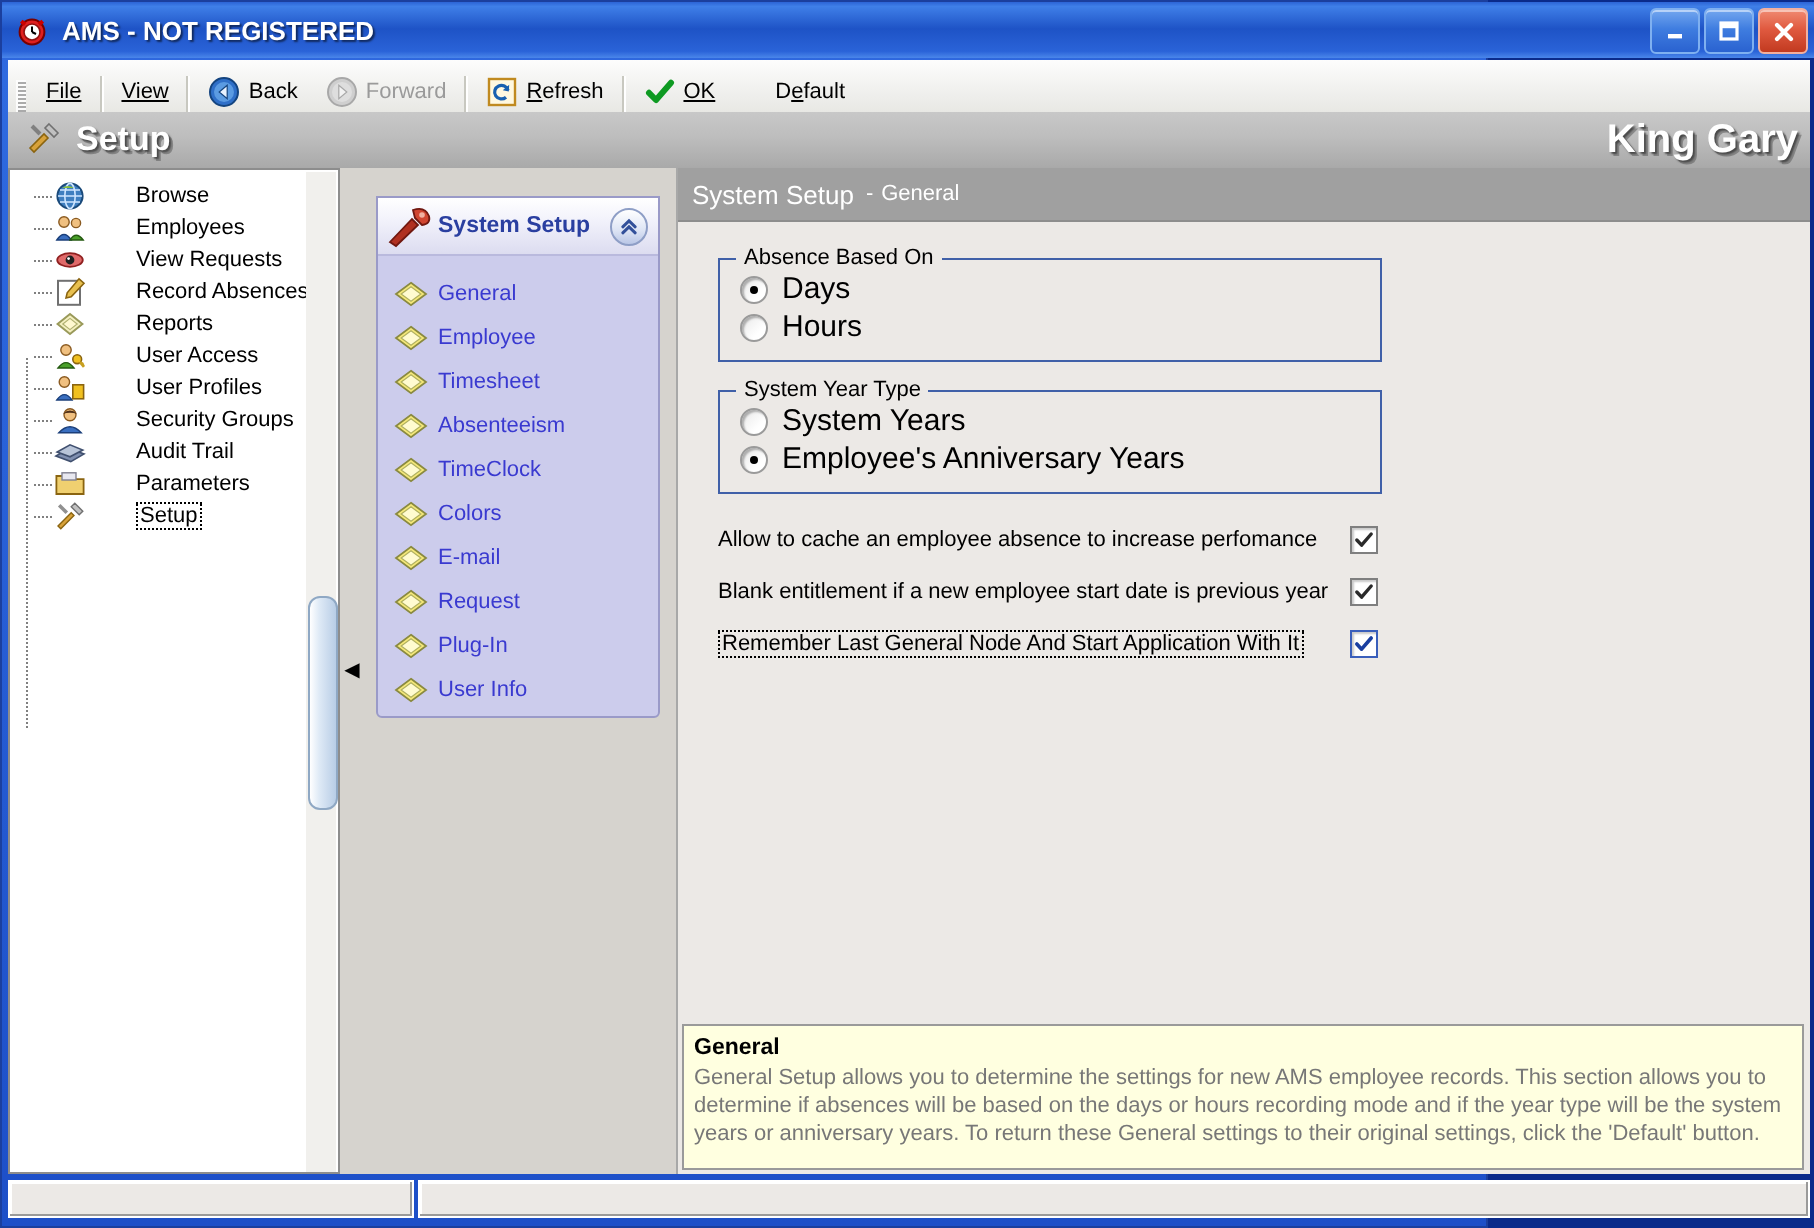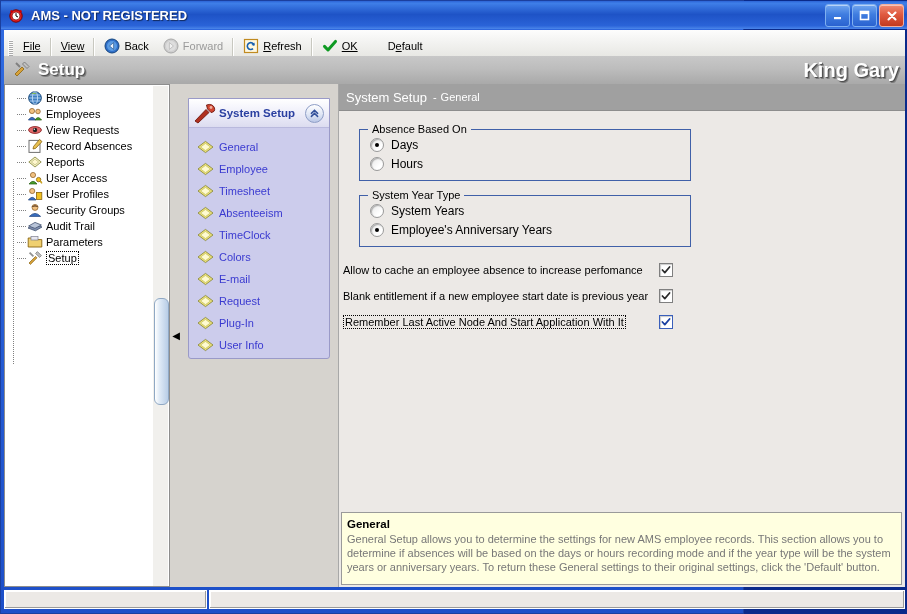--- a/index.html
+++ b/index.html
@@ -84,21 +84,21 @@
   }
   
   .treepanel{
     position:absolute;left:0;top:0;width:166px;height:503px;
     background:#ffffff;border:1px solid #8d8d8d;box-sizing:border-box;
     overflow:hidden;
   }
   .tree{padding:5px 0 0 4px;}
   .tnode{
     display:flex;align-items:center;height:16px;margin-bottom:0px;
-    position:relative;padding-left:18px;white-space:nowrap;
+    position:relative;padding-left:18px;white-space:nowrap;gap:22px;
   }
   .tnode .dots{
     position:absolute;left:8px;top:8px;width:10px;height:1px;
     background:repeating-linear-gradient(90deg,#808080 0 1px,transparent 1px 2px);
   }
   .trunk{
     position:absolute;left:8px;top:94px;width:1px;height:186px;
     background:repeating-linear-gradient(180deg,#808080 0 1px,transparent 1px 2px);
   }
   .tico{width:16px;height:16px;margin-right:3px;flex:0 0 auto;}
@@ -176,23 +176,23 @@
   .radio{
     width:12px;height:12px;border-radius:50%;
     background:linear-gradient(135deg,#e8e8e8 0%,#ffffff 70%);
     border:1px solid #9a9a9a;margin-right:7px;flex:0 0 auto;
     display:flex;align-items:center;justify-content:center;
     box-shadow:inset 1px 1px 1px rgba(130,130,130,.6);
   }
   .radio.on::after{
     content:"";width:4px;height:4px;border-radius:50%;background:#000;
   }
-  .rlabel{font-size:12px;color:#000;}
+  .rlabel{font-size:15px;color:#000;}
   .chk-row{
-    position:absolute;left:4px;width:330px;height:20px;
+    position:absolute;left:20px;width:330px;height:20px;
     display:flex;align-items:center;justify-content:space-between;
   }
   .chk-label{font-size:11px;color:#000;}
   .chk-label.focus{border:1px dotted #000;padding:0 1px;}
   .cbox{
     width:12px;height:12px;background:#fff;border:1px solid #7f7f7f;
     display:flex;align-items:center;justify-content:center;flex:0 0 auto;
     box-shadow:inset 1px 1px 1px rgba(150,150,150,.5);
   }
   .cbox.hl{border:1px solid #3a5fbb;}
@@ -652,21 +652,21 @@
         <div class="chk-row" style="top:175px;">
           <span class="chk-label">Blank entitlement if a new employee start date is previous year</span>
           <span class="cbox">
             <svg width="10" height="10" viewBox="0 0 10 10">
                 <path d="M1.4 5 L3.8 7.6 L8.6 2" fill="none" stroke="#2a2a2a" stroke-width="1.7" stroke-linecap="round" stroke-linejoin="round"></path>
               </svg>
           </span>
         </div>
 
         <div class="chk-row" style="top:201px;">
-          <span class="chk-label focus">Remember Last Active Node And Start Application With It</span>
+          <span class="chk-label focus">Remember Last General Node And Start Application With It</span>
           <span class="cbox hl">
             <svg width="10" height="10" viewBox="0 0 10 10">
                 <path d="M1.4 5 L3.8 7.6 L8.6 2" fill="none" stroke="#1a3fa0" stroke-width="1.8" stroke-linecap="round" stroke-linejoin="round"></path>
               </svg>
           </span>
         </div>
 
       </div>
 
       <div class="descwrap">

